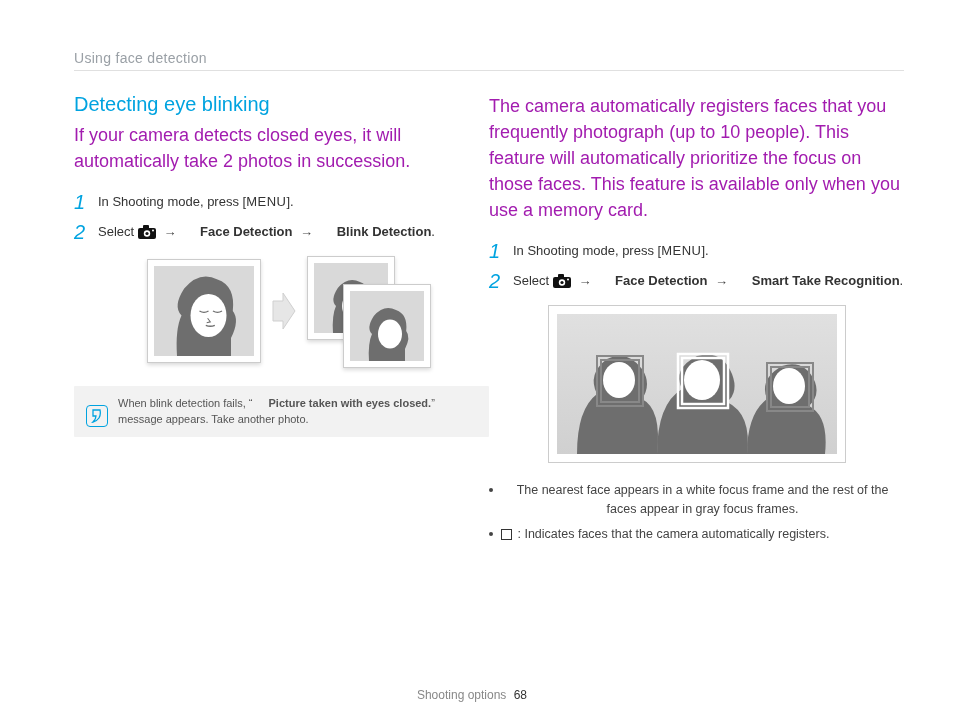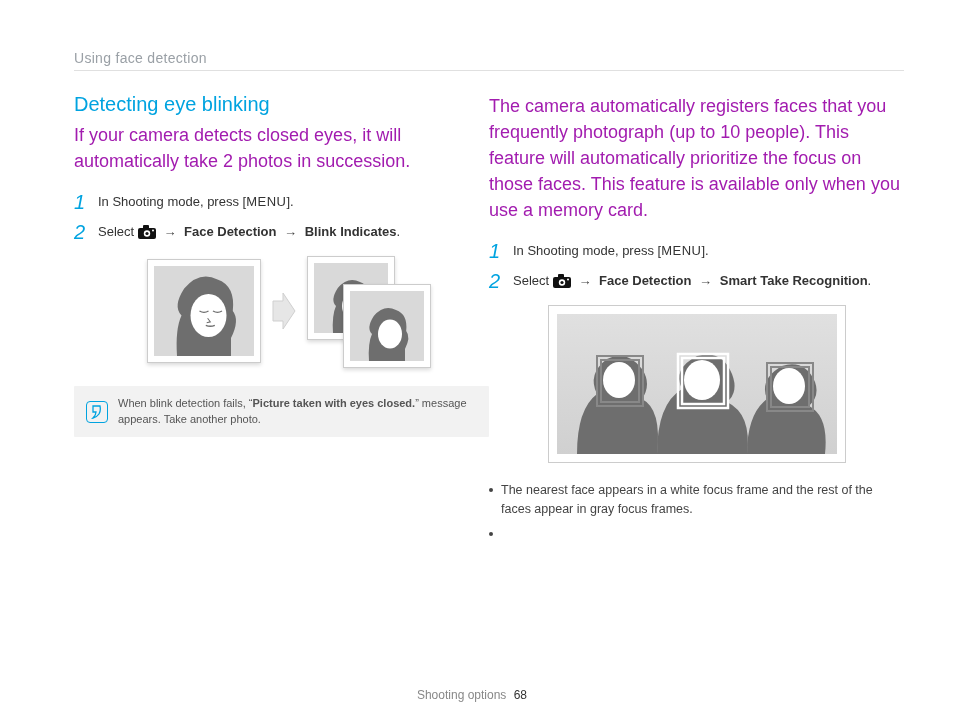--- a/index.html
+++ b/index.html
@@ -47,21 +47,21 @@
     color:var(--blue);
     font-size:20px;
     font-weight:400;
     line-height:1;
     width:14px;
     flex-shrink:0;
   }
   .menu-label{font-weight:400;letter-spacing:.5px;}
   .cam-icon{display:inline-block;vertical-align:-3px;}
   .cam-icon svg{display:block;}
-  .bold{font-weight:600;}
+  .bold{font-weight:600;margin-left:16px;}
   .arrow{margin:0 4px;color:#444;}
   .fig-row{display:flex;align-items:center;justify-content:center;gap:10px;margin:8px 0 20px 0;}
   .photo{
     background:#fff;border:1px solid var(--border);
     padding:6px;
     box-shadow:0 2px 4px rgba(0,0,0,.15);
   }
   .photo .img{
     width:100px;height:90px;background:#d9d9d9;
     display:flex;align-items:flex-end;justify-content:center;overflow:hidden;
@@ -69,38 +69,38 @@
   .photo.small .img{width:74px;height:70px;}
   .stacked{position:relative;width:110px;height:110px;display:flex;align-items:center;}
   .stacked .photo{position:absolute;}
   .stacked .back{left:0;top:0;z-index:1;}
   .stacked .front{left:36px;top:28px;z-index:2;}
   .face-svg{width:90px;height:90px;display:block;}
   .face-svg.sm{width:60px;height:60px;}
   .big-arrow svg{display:block;}
   .note{
     display:flex;gap:10px;background:var(--note-bg);
-    padding:10px 12px;border-radius:1px;align-items:center;
+    padding:10px 12px;border-radius:1px;align-items:flex-end;
   }
   .note-icon{
     width:20px;height:20px;flex-shrink:0;
     border:1.5px solid var(--blue);border-radius:4px;
     display:flex;align-items:center;justify-content:center;
     color:var(--blue);
   }
   .note-icon svg{display:block;}
   .note-text{font-size:11px;line-height:1.4;color:#555;}
   .group-photo{
     border:1px solid var(--border);padding:8px;margin:6px auto 18px;width:280px;
   }
   .group-img{
     width:100%;height:140px;background:linear-gradient(#e0e0e0,#d0d0d0);
     position:relative;overflow:hidden;
   }
-  .bullets{list-style:none;padding:0;margin:0;font-size:12.5px;line-height:1.5;color:#444;}
+  .bullets{list-style:none;padding:0;margin:0;font-size:12.5px;line-height:1.5;color:#444;text-align:center;}
   .bullets li{display:flex;gap:8px;margin-bottom:6px;}
   .bullets .dot{flex-shrink:0;width:4px;height:4px;background:#444;border-radius:50%;margin-top:7px;}
   .indicator-sq{
     display:inline-block;width:11px;height:11px;border:1.5px solid #333;
     vertical-align:-2px;box-sizing:border-box;margin-right:2px;
   }
   .indicator-sq.double{position:relative;}
   .indicator-sq.double::after{
     content:"";position:absolute;inset:-3px;border:1.5px solid #333;
   }
@@ -137,21 +137,21 @@
                 <rect x="0" y="3" width="18" height="11" rx="2" fill="#111"></rect>
                 <rect x="5" y="0" width="6" height="4" rx="1" fill="#111"></rect>
                 <circle cx="9" cy="8.5" r="3.2" fill="#fff"></circle>
                 <circle cx="9" cy="8.5" r="1.6" fill="#111"></circle>
                 <circle cx="15" cy="5.5" r="1" fill="#fff"></circle>
               </svg>
           </span>
           <span class="arrow">→</span>
           <span class="bold">Face Detection</span>
           <span class="arrow">→</span>
-          <span class="bold">Blink Indicates</span>.
+          <span class="bold">Blink Detection</span>.
         </span>
       </li>
     </ol>
 
     <div class="fig-row">
       <div class="photo">
         <div class="img">
           <svg class="face-svg" viewBox="0 0 100 100">
             <path d="M20 100 Q18 70 25 55 Q15 45 28 25 Q45 5 65 15 Q85 22 82 50 Q90 60 80 80 L80 100 Z" fill="#6e6e6e"></path>
             <ellipse cx="55" cy="55" rx="20" ry="24" fill="#fff"></ellipse>
@@ -255,20 +255,24 @@
       </div>
     </div>
 
     <ul class="bullets">
       <li>
         <span class="dot"></span>
         <span>The nearest face appears in a white focus frame and the rest of the faces appear in gray focus frames.</span>
       </li>
       <li>
         <span class="dot"></span>
+        <span>
+          <span class="indicator-sq"></span>
+          <span>: Indicates faces that the camera automatically registers.</span>
+        </span>
       </li>
     </ul>
   </div>
 </div>
 
 <div class="footer">
   <span>Shooting options</span>
   <span class="pg">68</span>
 </div>
 

